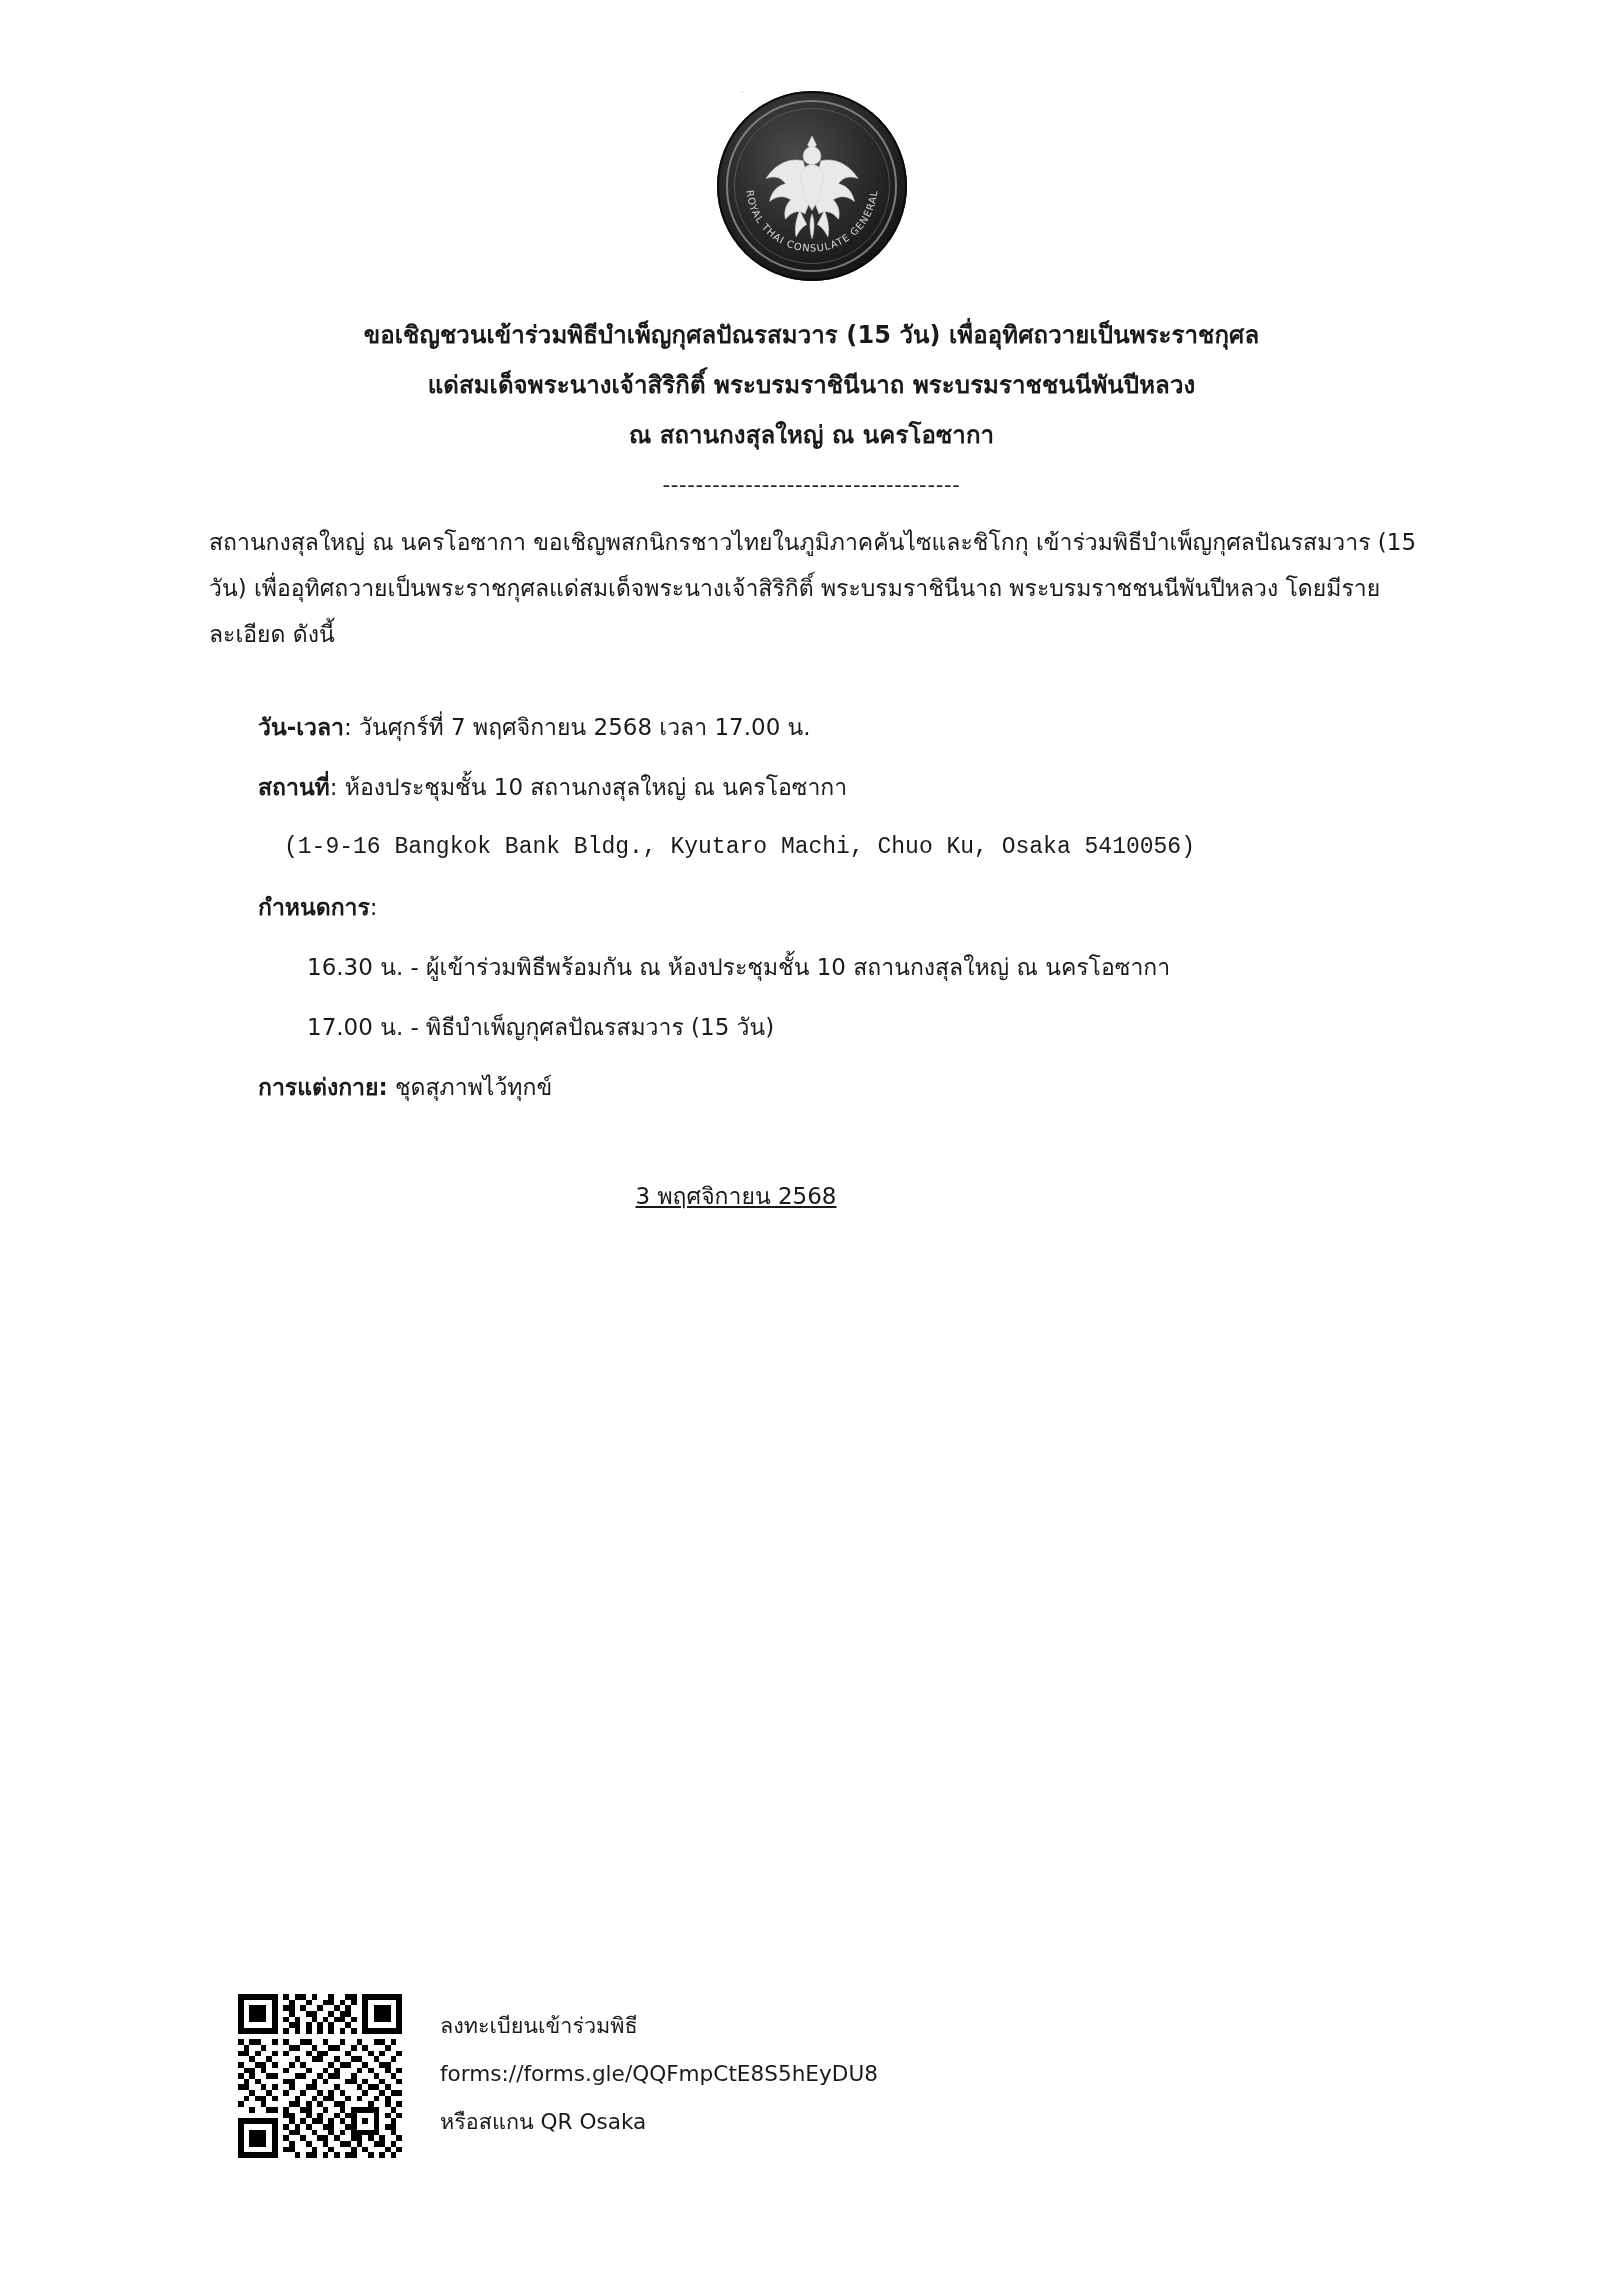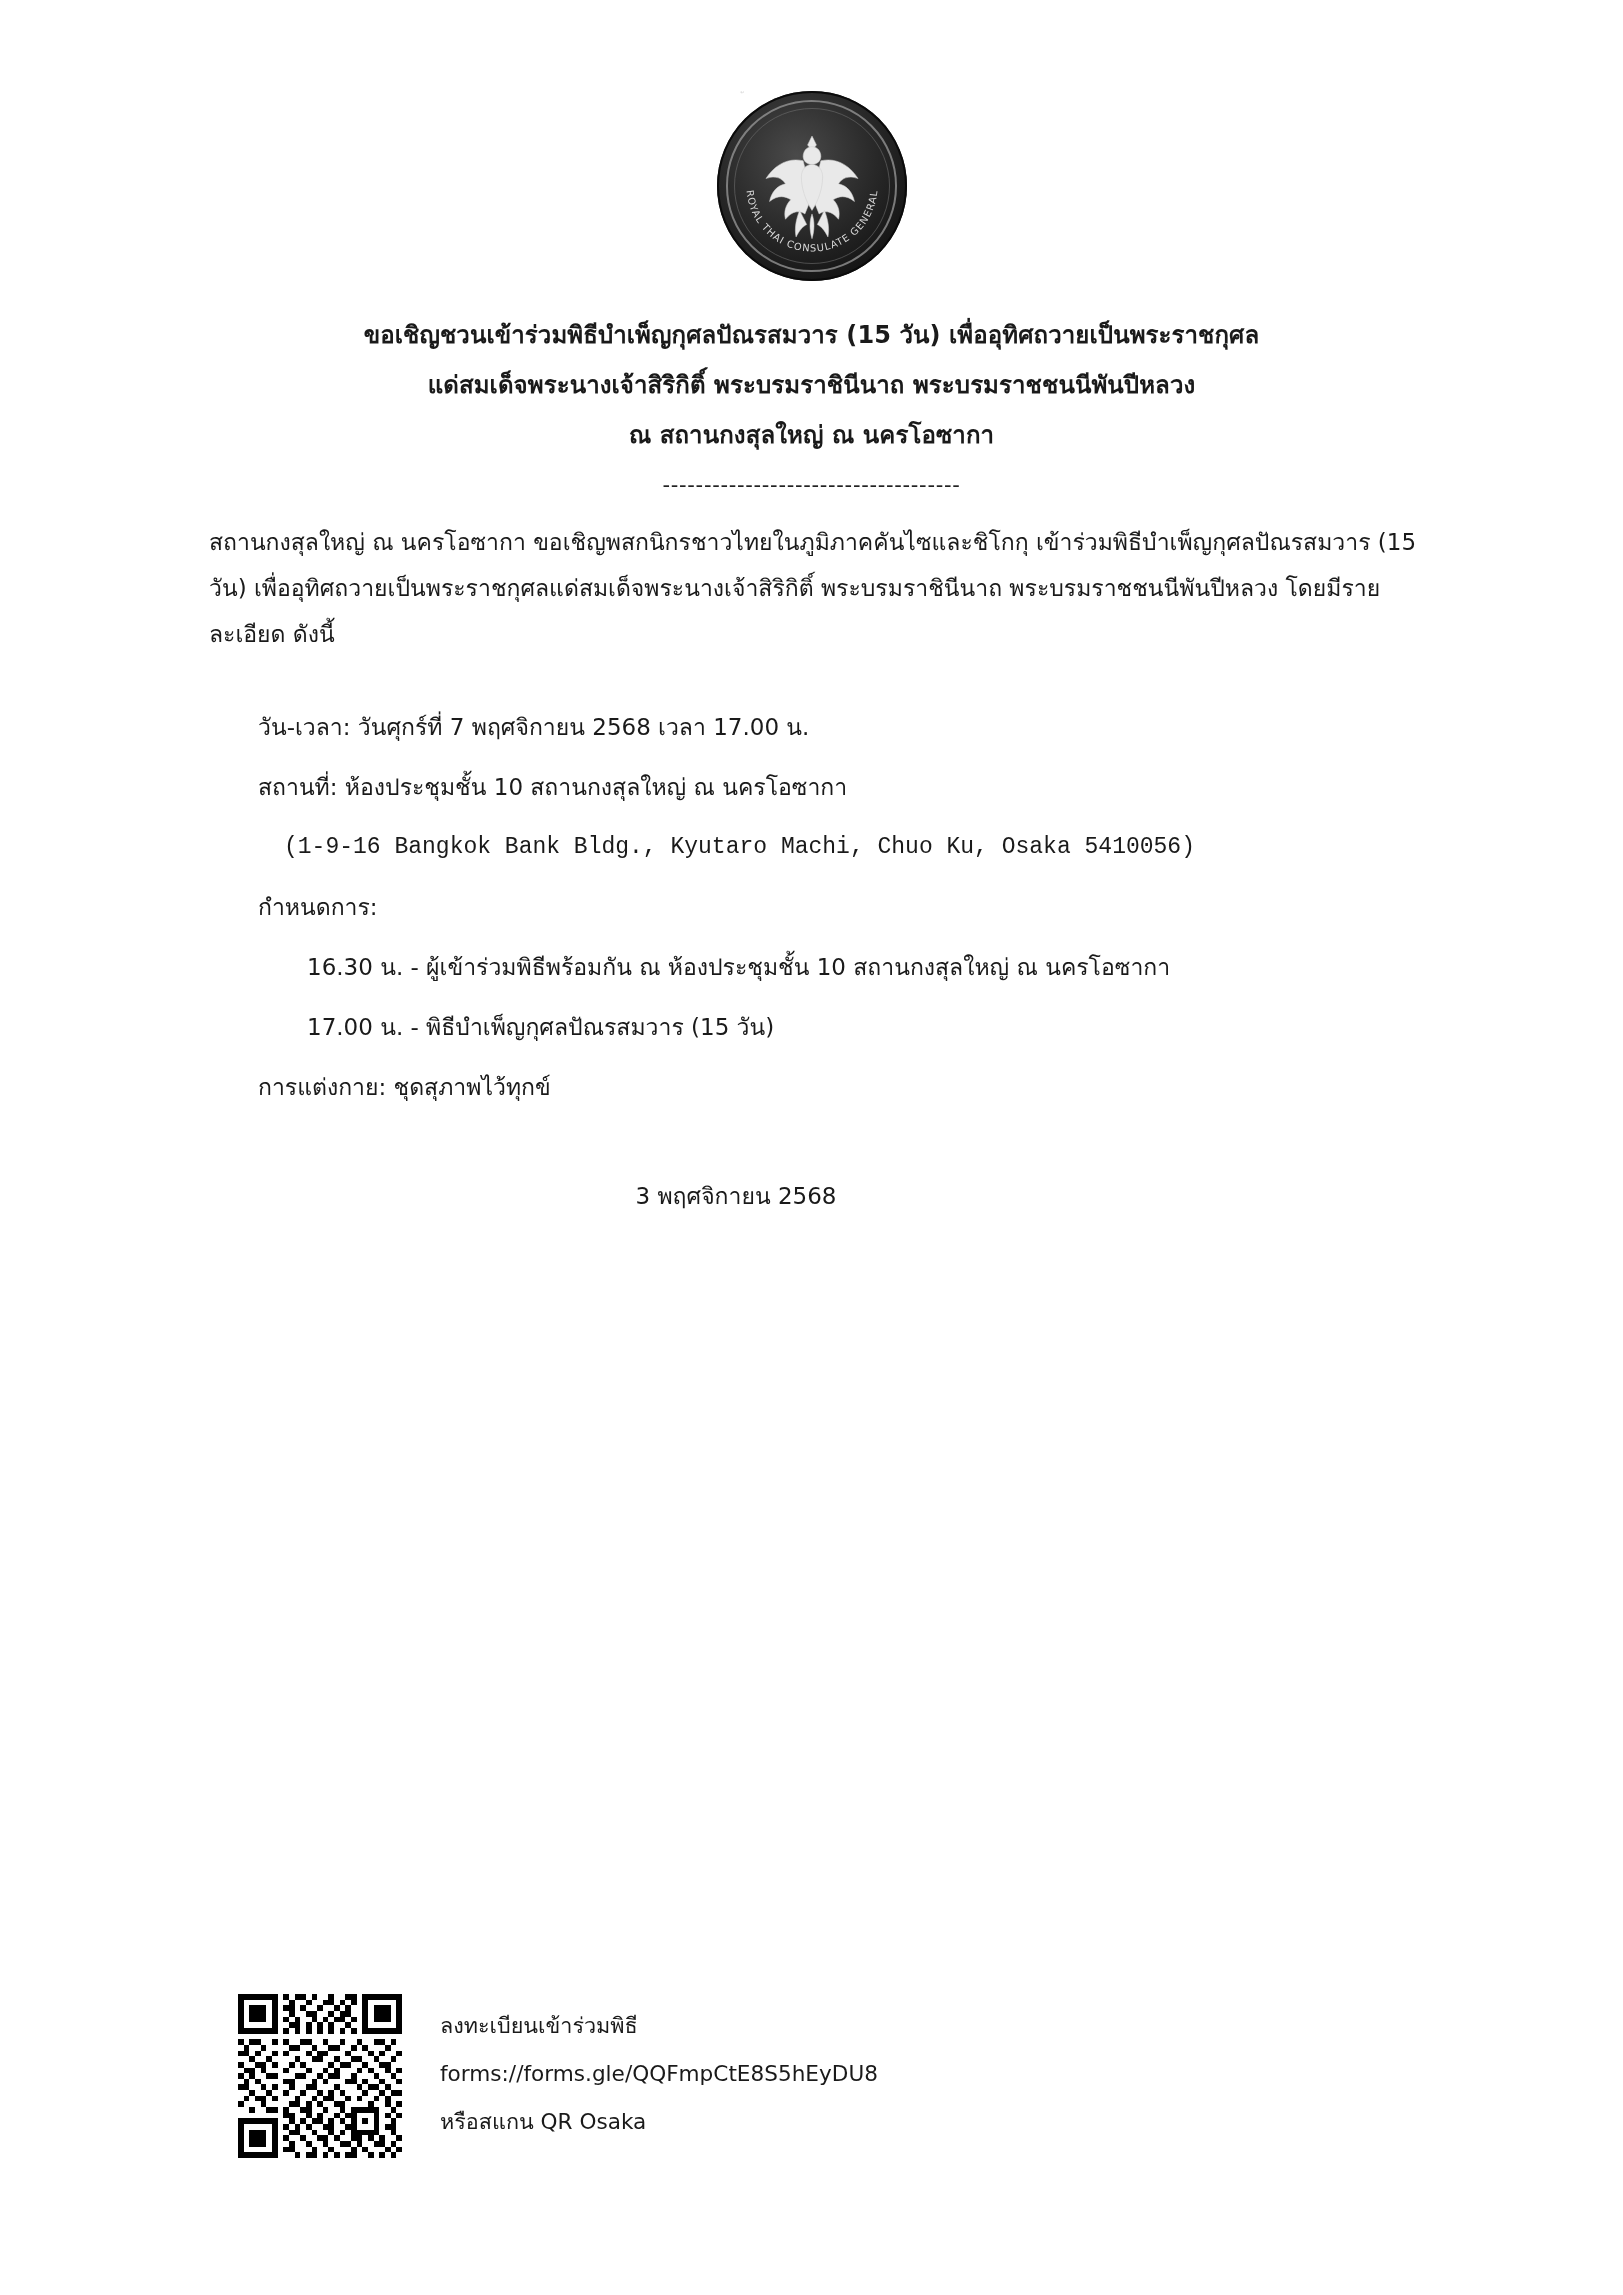--- a/index.html
+++ b/index.html
@@ -108,37 +108,38 @@
 
   .spacer-lg { height: 46px; }
 
   .detail-list {
     margin: 0;
     padding: 0 0 0 62px;
     font-size: 23px;
     line-height: 2.1;
   }
   .detail-row { margin-bottom: 11.8px; white-space: normal; }
-  .detail-row .lbl { font-weight: normal; }
+  .detail-row .lbl { font-weight: bold; }
   .detail-row.indent1 { padding-left: 26px; font-family: Liberation Mono, monospace; }
   .detail-row.indent2 { padding-left: 49px; }
 
   .closing-par {
     font-size: 23px;
     line-height: 2.0;
     padding: 0 6.5px 0 13px;
     margin-top: 13px;
   }
 
   .sign-block {
     margin-top: 62px;
     text-align: center;
     font-size: 23px;
     line-height: 1.95;
     padding-right: 151px;
+    text-decoration: underline;
   }
   .sign-line { margin-bottom: 6.5px; }
 
   
   .footer {
     position: absolute;
     left: 238px;
     bottom: 137px;
     display: flex;
     align-items: center;

